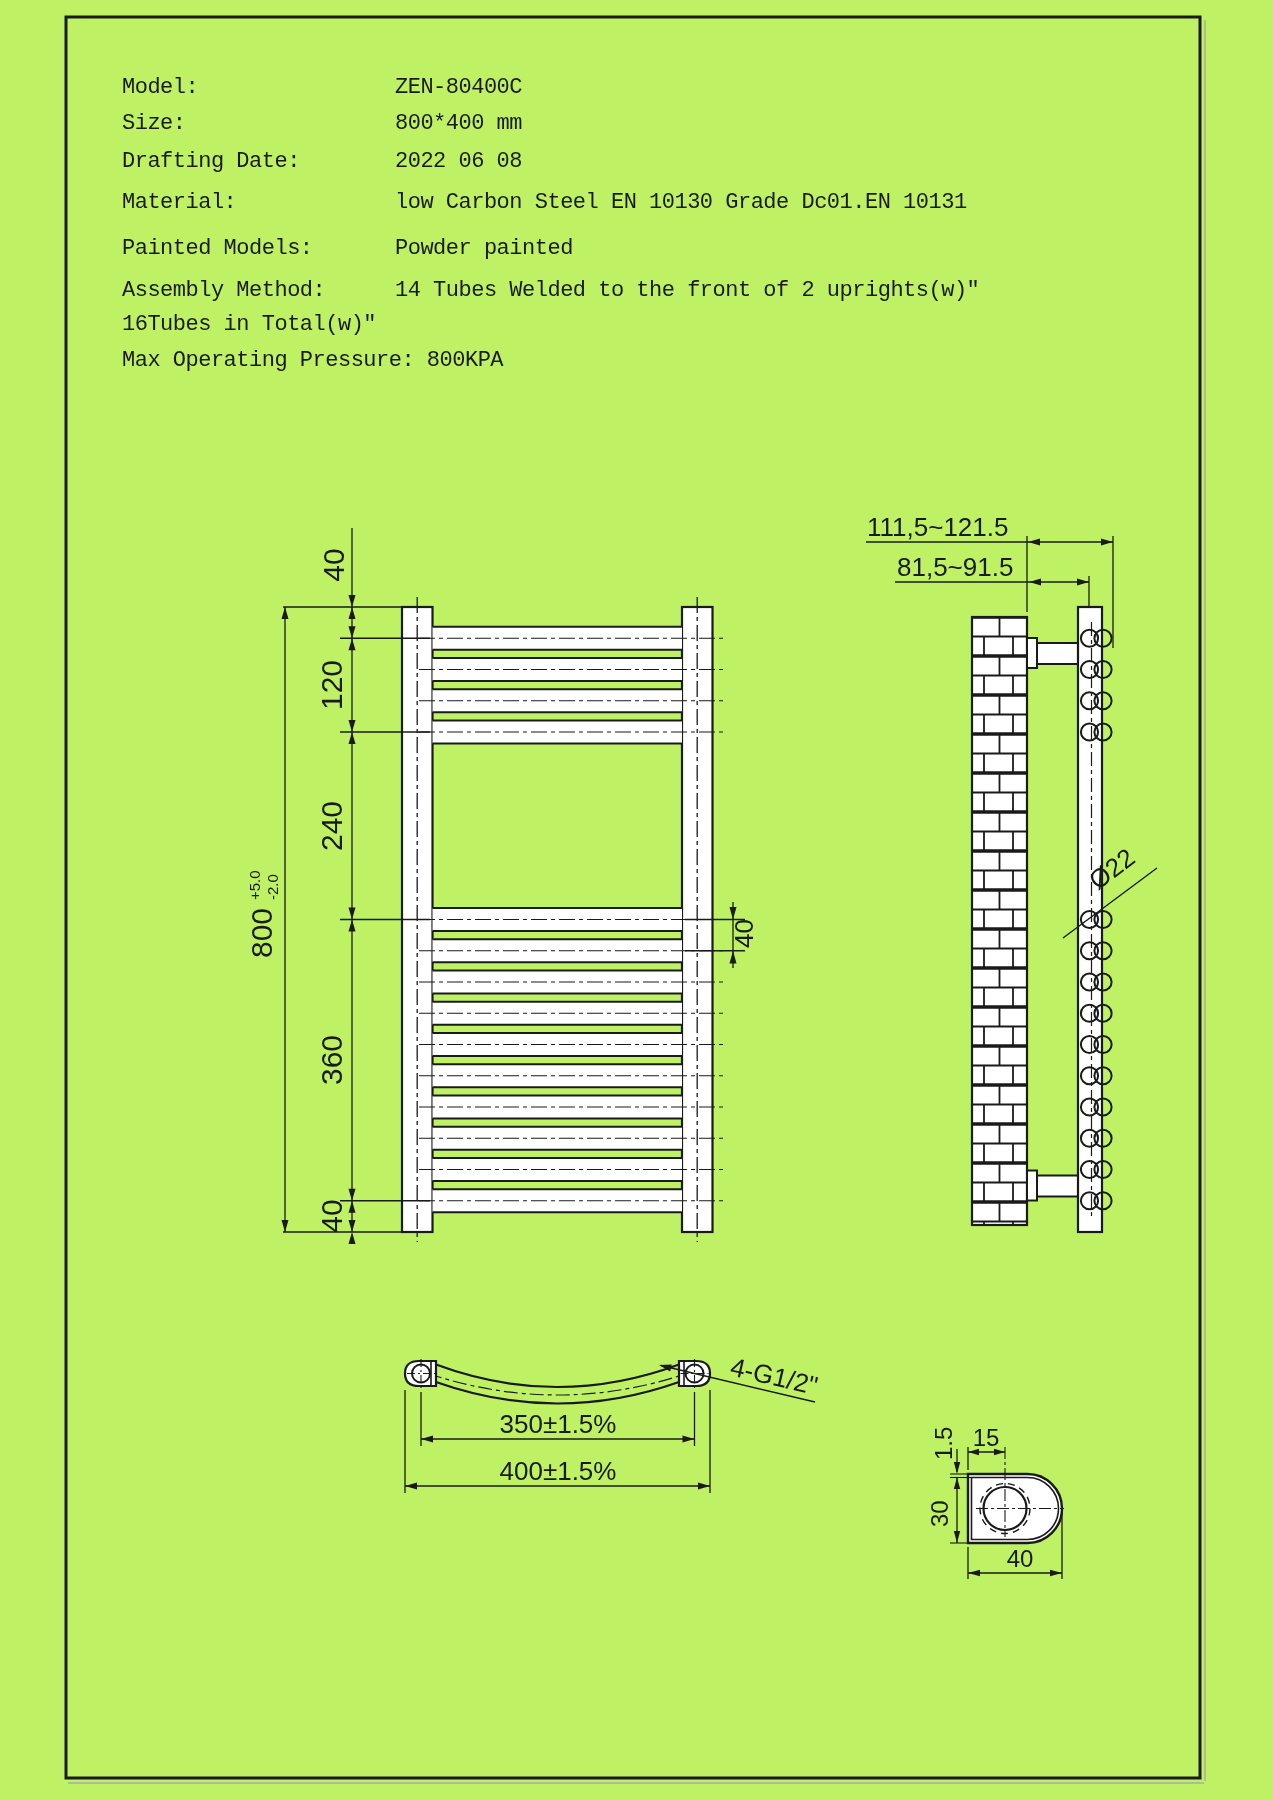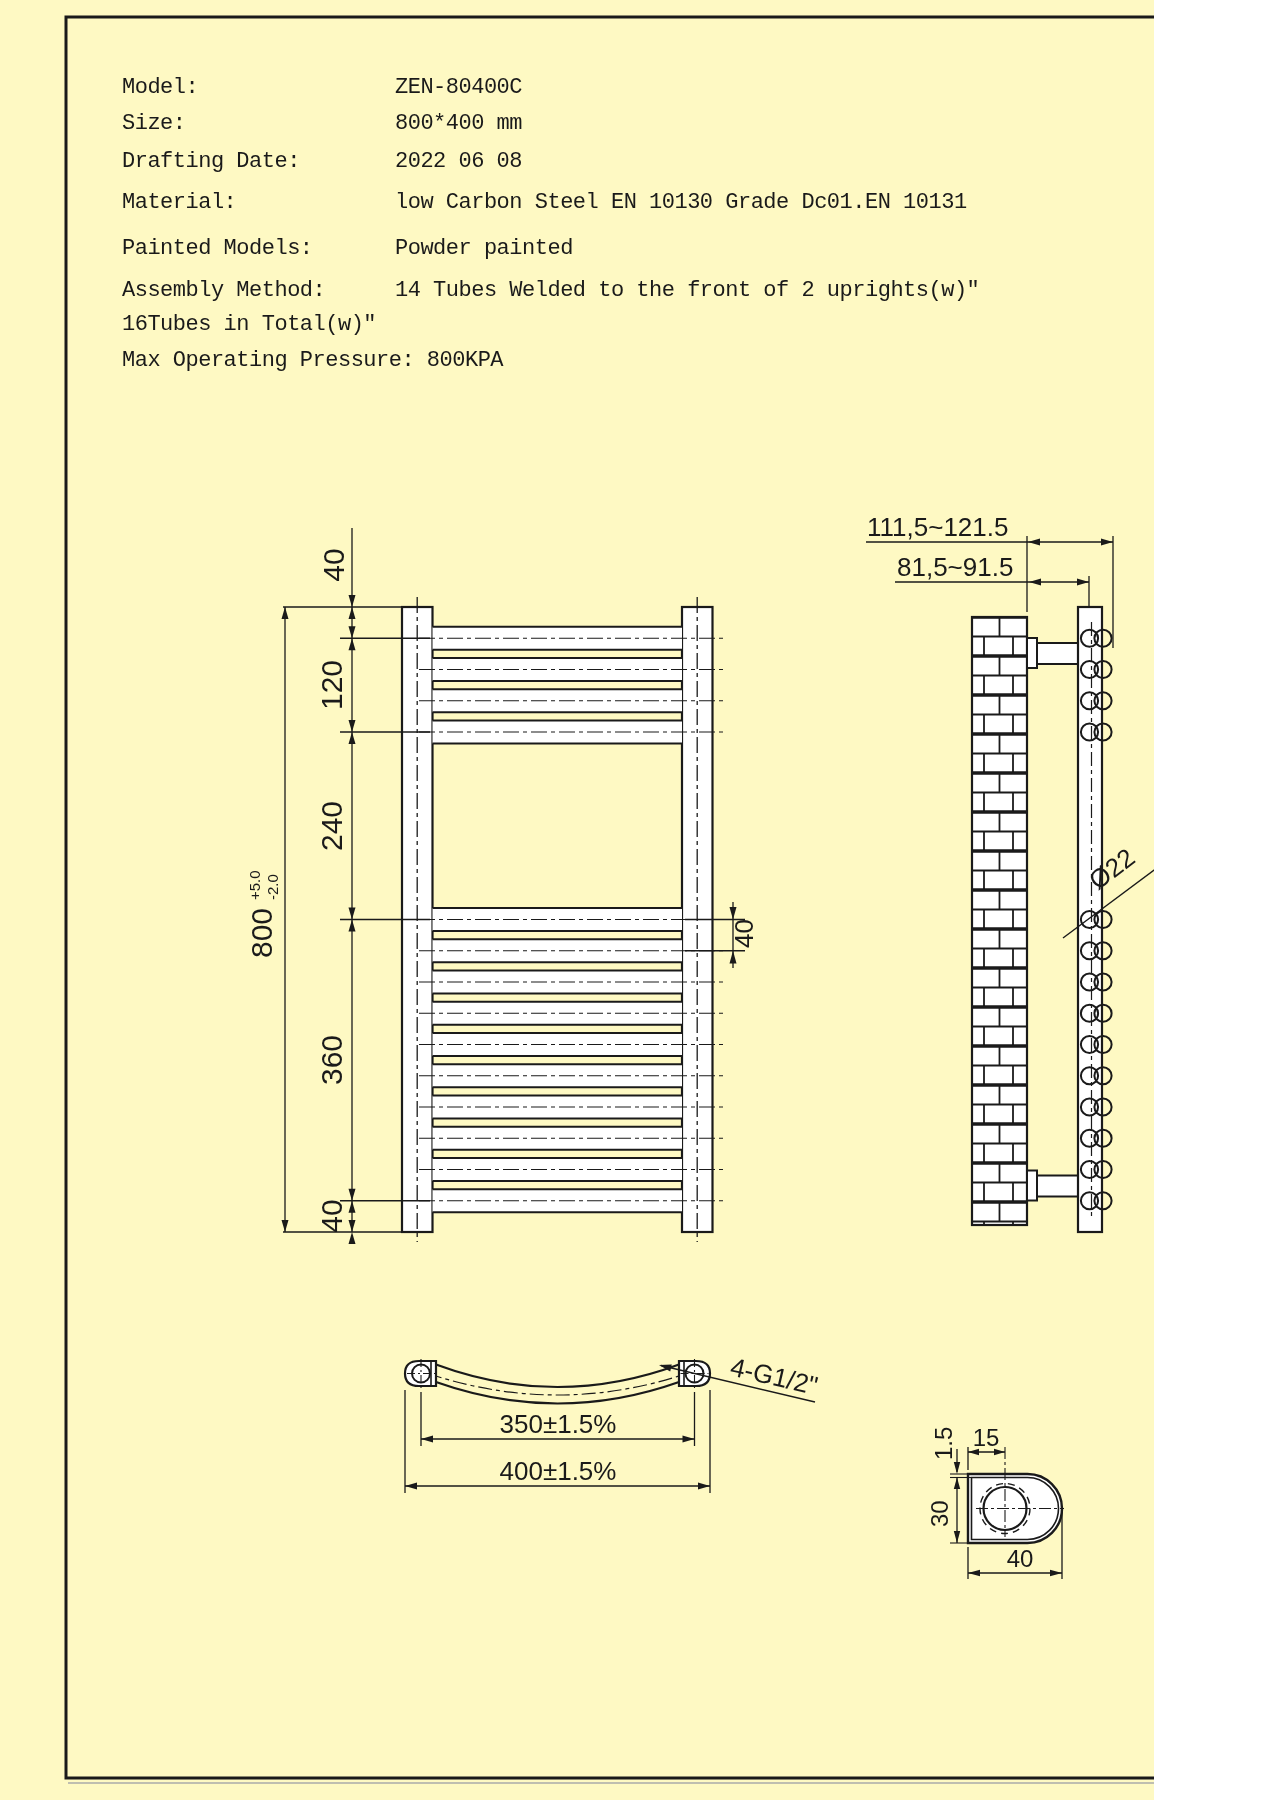--- a/index.html
+++ b/index.html
@@ -1,16 +1,16 @@
 <!DOCTYPE html>
 <html><head>
 <meta charset="utf-8">
 <style>
   html,body{margin:0;padding:0;background:#ffffff;}
-  .page{position:relative;width:1154px;height:1800px;background:#fef9c3;overflow:hidden;
+  .page{position:relative;width:1273px;height:1800px;background:#bef264;overflow:hidden;
         font-family:"Liberation Sans",sans-serif;}
   svg{position:absolute;left:0;top:0;}
   text{fill:#1a1a1a;}
   .hdr{font-family:"Liberation Mono",monospace;font-size:22px;letter-spacing:-0.5px;}
   .dim{font-family:"Liberation Sans",sans-serif;font-size:26px;}
   .dimS{font-family:"Liberation Sans",sans-serif;font-size:24px;}
   .dimR{font-family:"Liberation Sans",sans-serif;font-size:30px;}
   .tol{font-family:"Liberation Sans",sans-serif;font-size:15px;}
 </style>
 </head>

